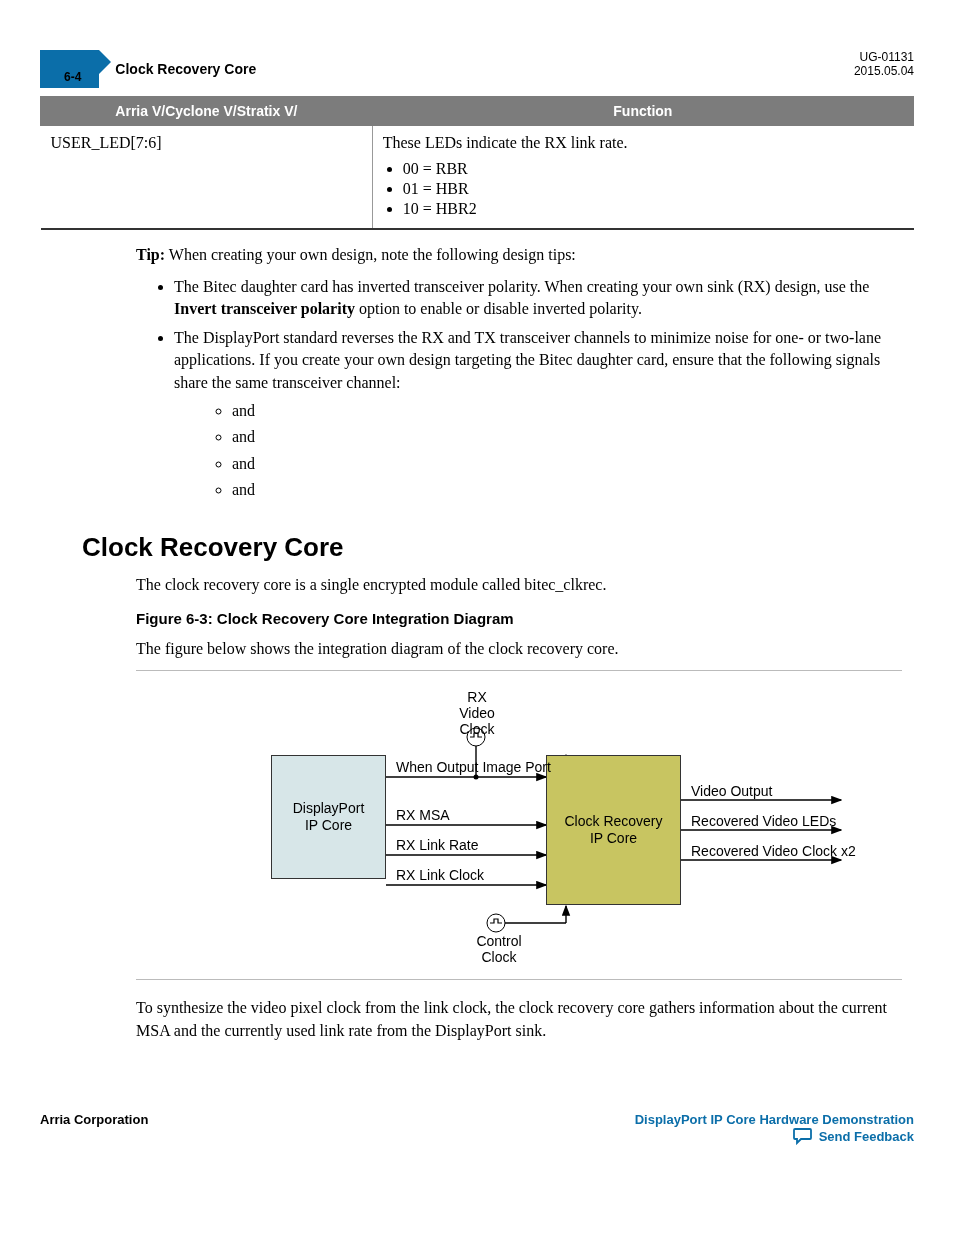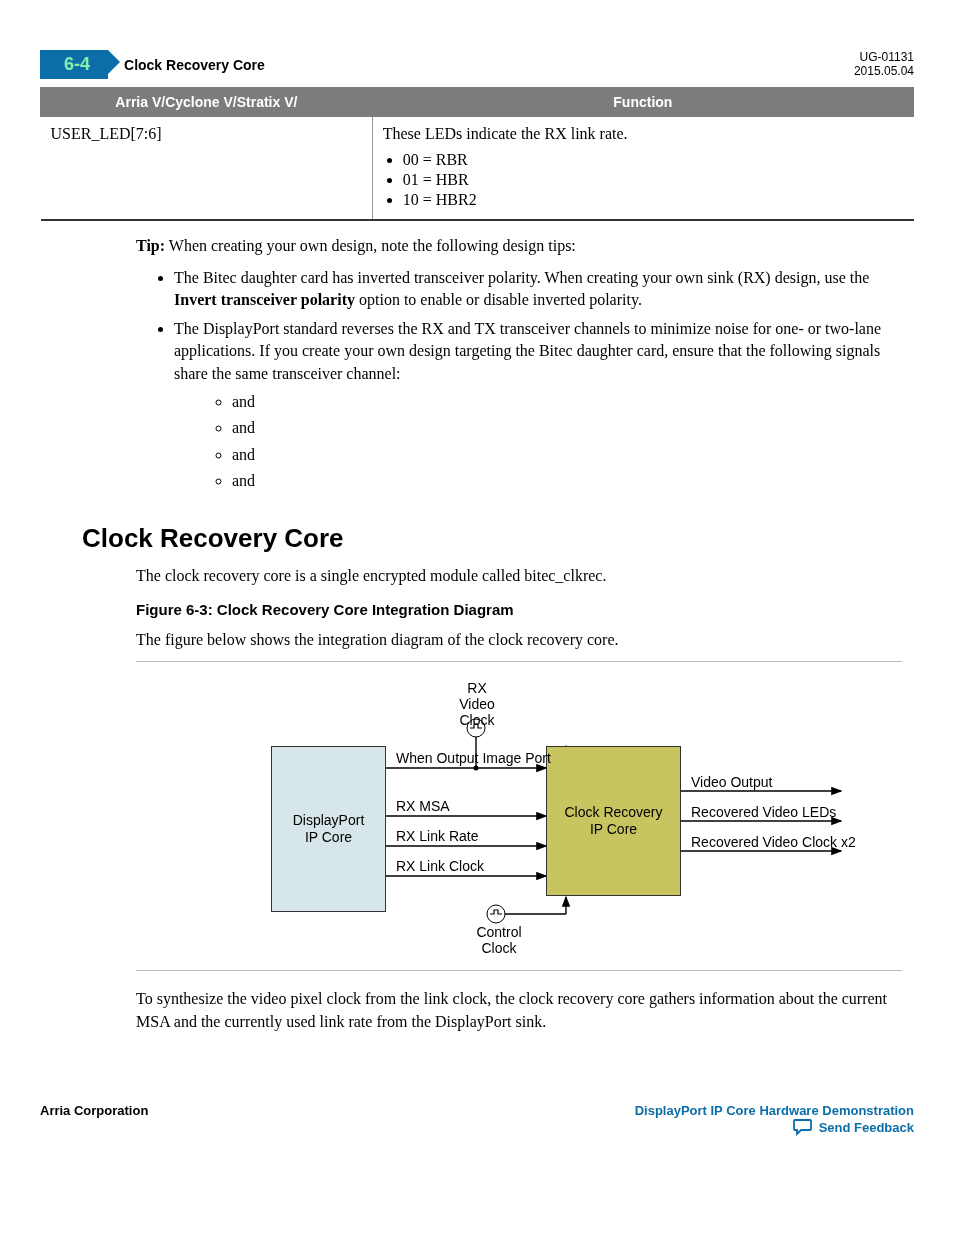--- a/index.html
+++ b/index.html
@@ -21,25 +21,25 @@
     justify-content: space-between;
     align-items: flex-start;
     margin-bottom: 8px;
   }
   .header-left {
     display: flex;
     align-items: center;
   }
   .page-tab {
     background: #0b6ea9;
-    color: #86efac;
-    font-family: "Myriad Pro", Arial, sans-serif;
-    font-weight: bold;
-    font-size: 18px;
-    padding: 4px 18px 4px 24px;
+    color: #000000;
+    font-family: "Myriad Pro", Arial, sans-serif;
+    font-weight: bold;
+    font-size: 12px;
+    padding: 20px 18px 4px 24px;
     position: relative;
     margin-right: 16px;
   }
   .page-tab::after {
     content: "";
     position: absolute;
     right: -12px;
     top: 0;
     width: 0;
     height: 0;
@@ -124,21 +124,21 @@
     position: absolute;
     border: 1.5px solid #333;
     display: flex;
     align-items: center;
     justify-content: center;
     text-align: center;
     font-size: 14px;
     line-height: 1.2;
     padding: 4px;
   }
-  .box-dp { left: 135px; top: 70px; width: 115px; height: 166px; background: #d7e6e8; }
+  .box-dp { left: 135px; top: 70px; width: 115px; height: 124px; background: #d7e6e8; }
   .box-cr { left: 410px; top: 70px; width: 135px; height: 150px; background: #c8c561; }
   .lbl { position: absolute; font-size: 14px; white-space: nowrap; }
   .footer {
     display: flex;
     justify-content: space-between;
     align-items: flex-start;
     margin-top: 70px;
     font-family: "Myriad Pro", Arial, sans-serif;
     font-size: 13px;
   }

